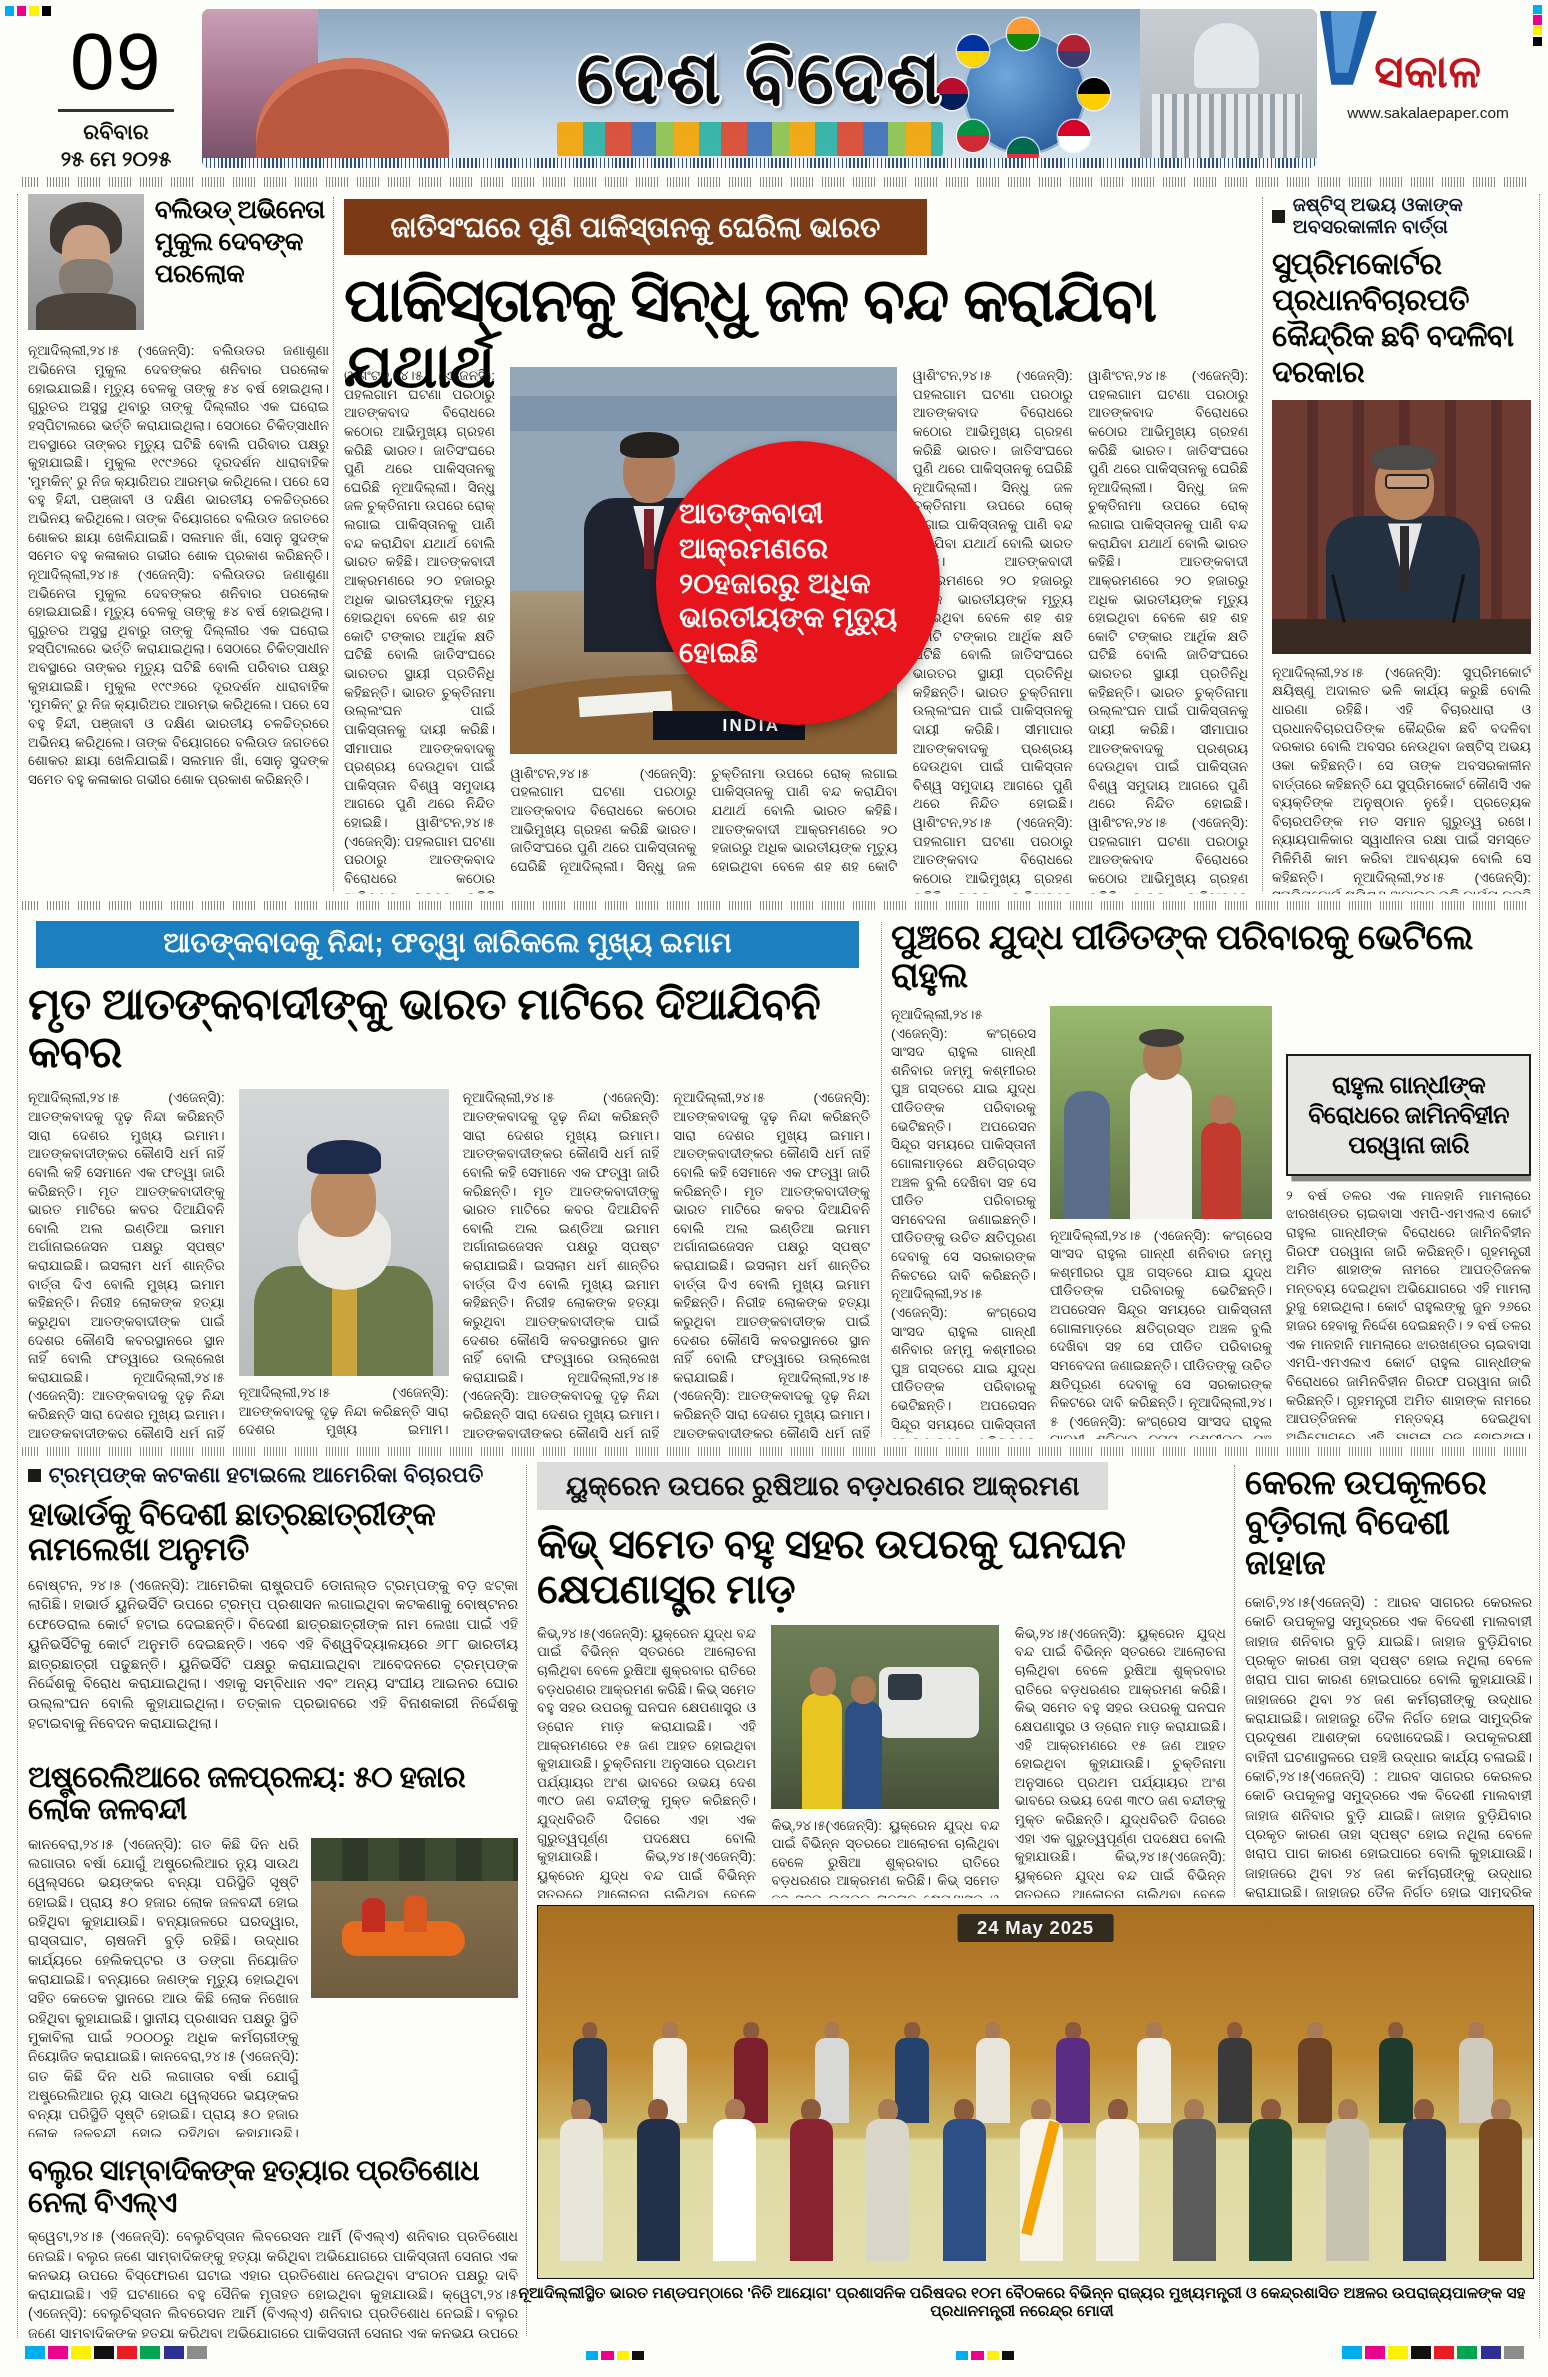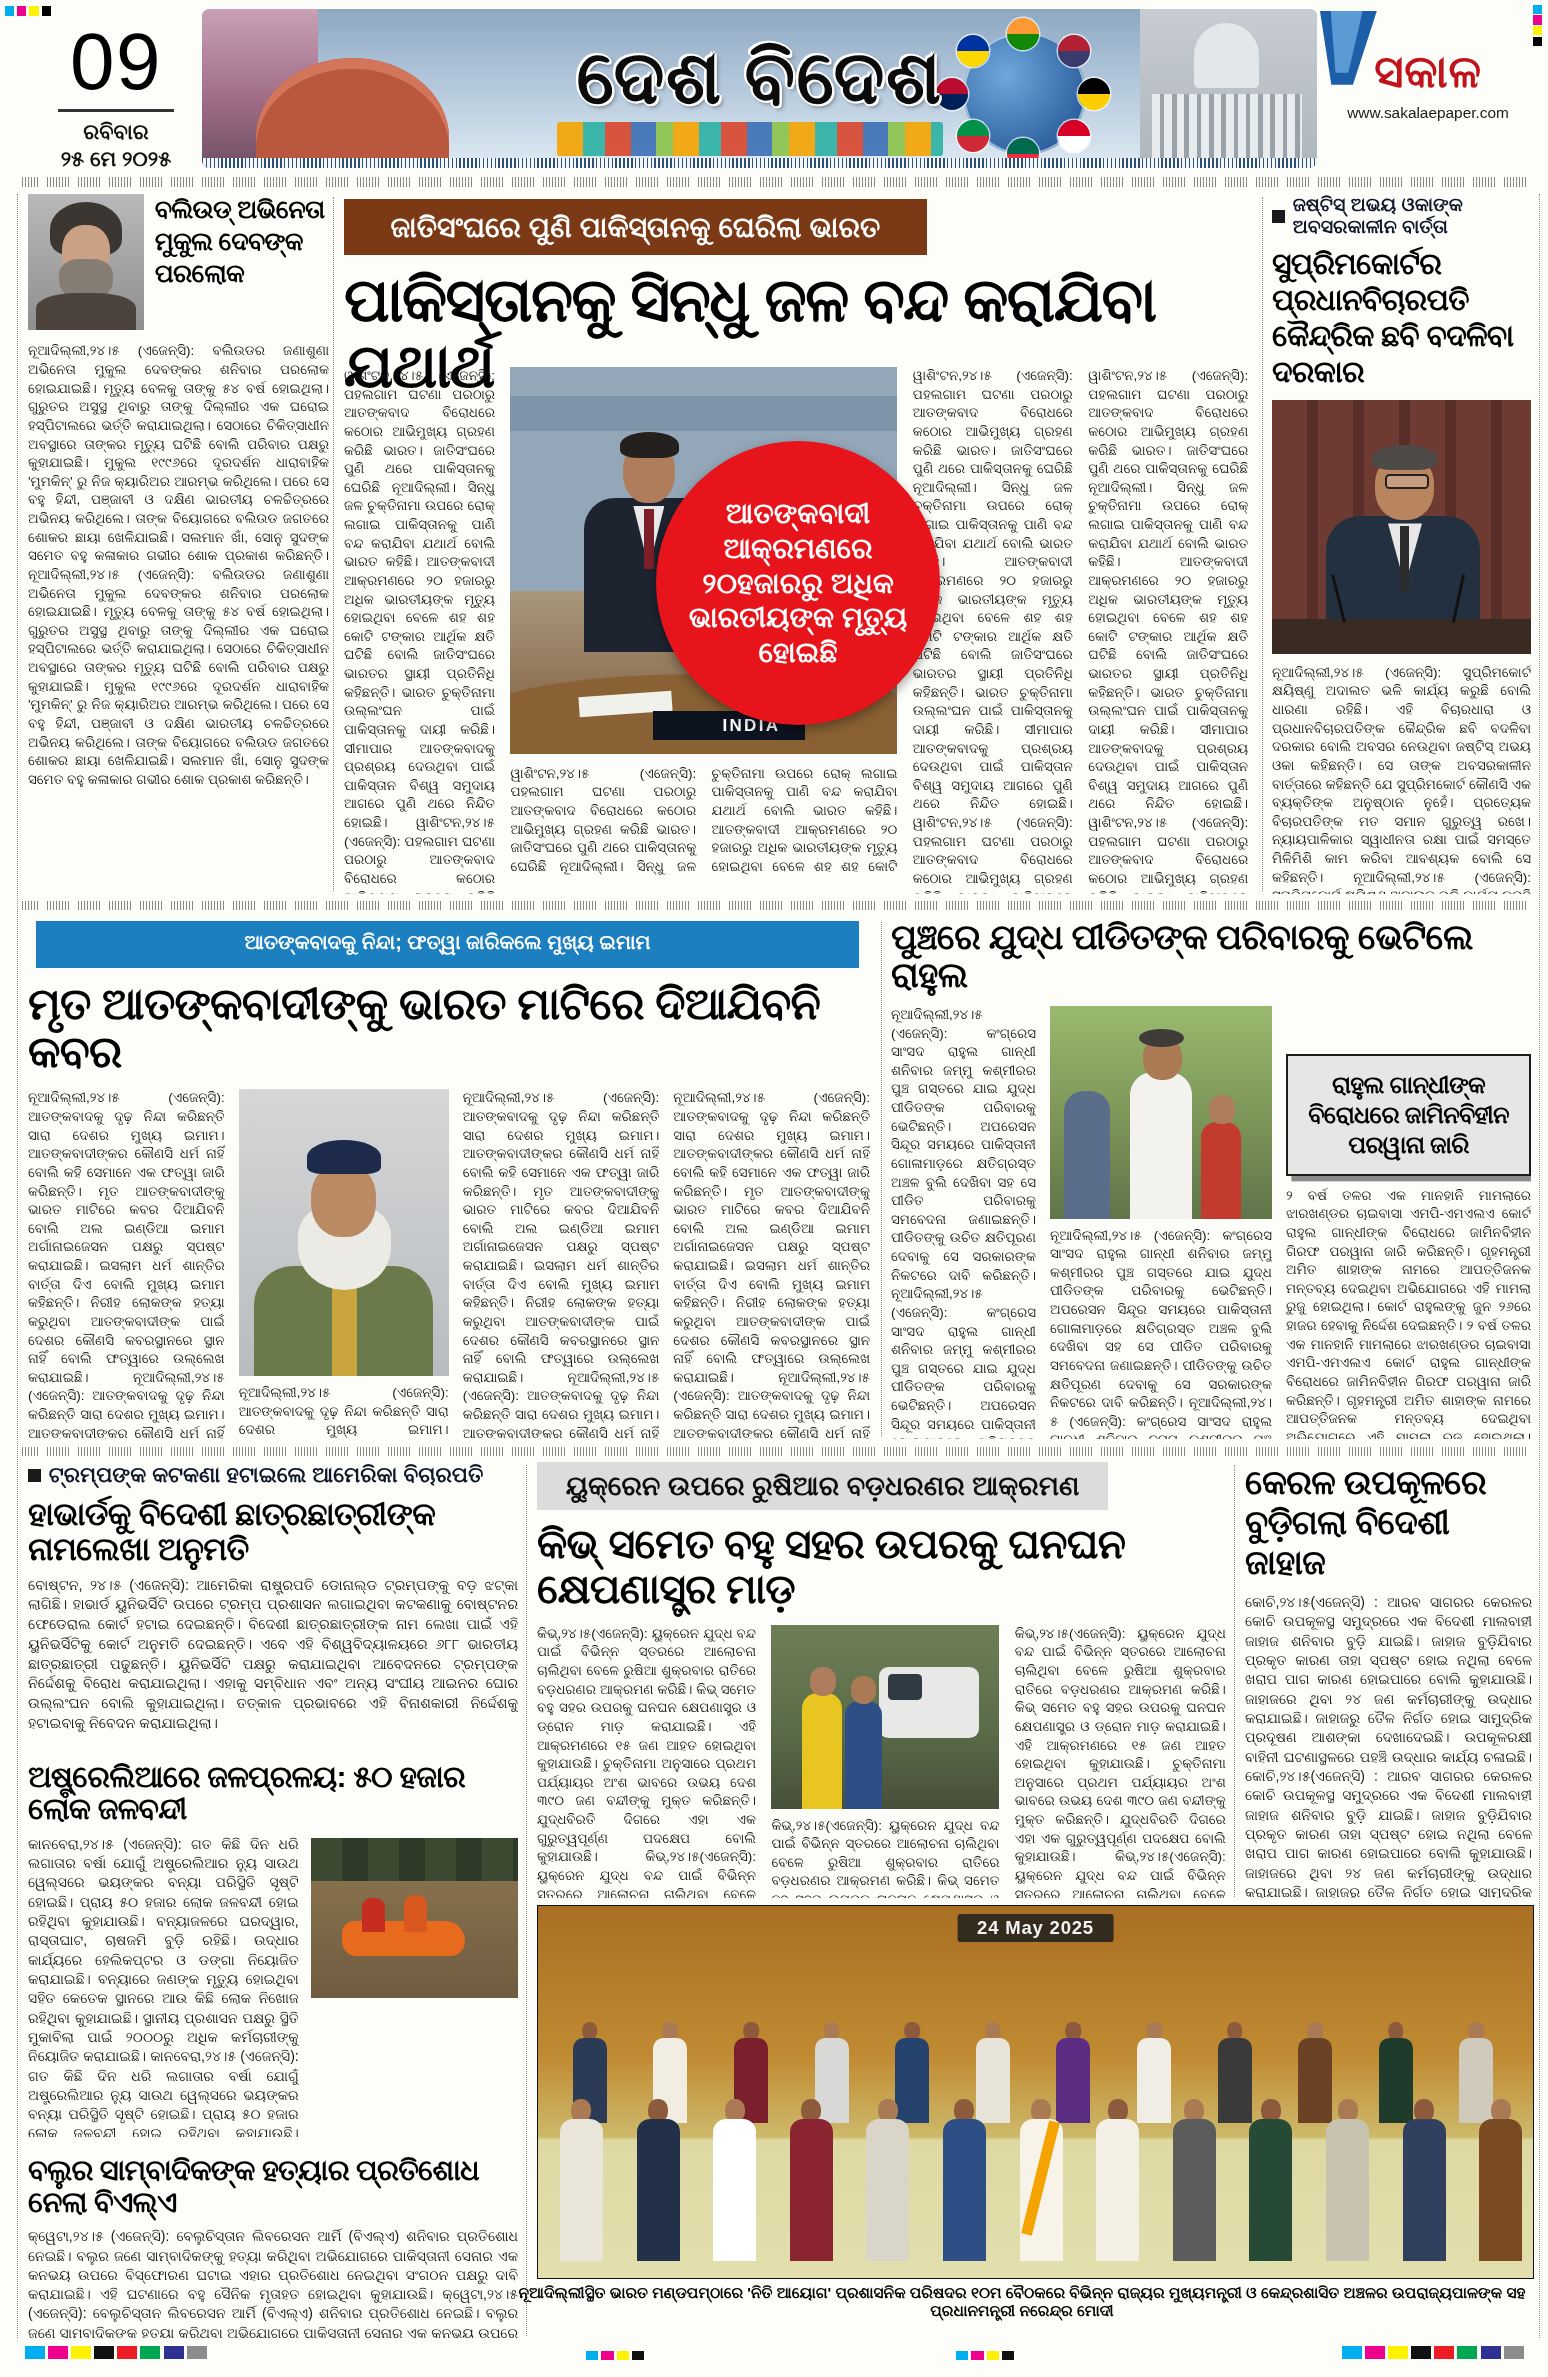--- a/index.html
+++ b/index.html
@@ -25,21 +25,21 @@
   .headline{font-weight:900;color:#000;line-height:1.08;letter-spacing:-0.8px;}
   .body-text{font-size:13.5px;line-height:1.38;text-align:justify;color:#141414;overflow:hidden;}
   .cols2{column-count:2;column-gap:15.4px;}
   .dot-v{width:0;border-left:1.5px dotted #8a8a8a;}
   .graybox{background:#e6e6e4;border:2.3px solid #1c1c1c;box-shadow:5.4px 5.4px 0 rgba(0,0,0,.45);}
   
   .photo{position:relative;overflow:hidden;background:#9a9a9a;}
   .cap-date{position:absolute;top:7.7px;left:50%;transform:translateX(-50%);background:rgba(30,30,30,.85);color:#f2f2f2;
      font-size:18.5px;font-weight:bold;padding:3.1px 20px;border-radius:3.1px;letter-spacing:0.8px;}
   .red-circle{position:absolute;border-radius:50%;background:#e8141c;display:flex;align-items:center;justify-content:center;
-     text-align:center;color:#fff;font-weight:900;box-shadow:0 4.6px 10.8px rgba(0,0,0,.35);}
+     text-align:left;color:#fff;font-weight:900;box-shadow:0 4.6px 10.8px rgba(0,0,0,.35);}
   .placard{position:absolute;background:#0e1320;color:#fff;font-weight:bold;text-align:center;letter-spacing:2.3px;padding-left:44px;}
   .caption{font-weight:bold;text-align:center;color:#000;}
   .chip{display:inline-block;margin-right:3.1px;}
 </style>
 </head>
 <body>
 
 <div class="page">
 
   <div class="abs" style="left:4.6px;top:4.6px;">
@@ -158,21 +158,21 @@
       <div class="abs" style="left:0;bottom:0;width:259px;height:35px;background:#3a2b22;"></div>
       <div class="abs" style="left:65px;bottom:31px;width:3.1px;height:49px;background:#111;transform:rotate(-14deg);"></div>
       <div class="abs" style="left:185px;bottom:31px;width:3.1px;height:49px;background:#111;transform:rotate(12deg);"></div>
     </div>
     <div class="body-text" style="height:302px;margin-top:9.3px;">ନୂଆଦିଲ୍ଲୀ,୨୪।୫ (ଏଜେନ୍ସି): ସୁପ୍ରିମକୋର୍ଟ କ୍ଷୟିଷ୍ଣୁ ଅଦାଲତ ଭଳି କାର୍ଯ୍ୟ କରୁଛି ବୋଲି ଧାରଣା ରହିଛି। ଏହି ବିଚାରଧାରା ଓ ପ୍ରଧାନବିଚାରପତିଙ୍କ କୈନ୍ଦ୍ରିକ ଛବି ବଦଳିବା ଦରକାର ବୋଲି ଅବସର ନେଉଥିବା ଜଷ୍ଟିସ୍ ଅଭୟ ଓକା କହିଛନ୍ତି। ସେ ତାଙ୍କ ଅବସରକାଳୀନ ବାର୍ତ୍ତାରେ କହିଛନ୍ତି ଯେ ସୁପ୍ରିମକୋର୍ଟ କୌଣସି ଏକ ବ୍ୟକ୍ତିଙ୍କ ଅନୁଷ୍ଠାନ ନୁହେଁ। ପ୍ରତ୍ୟେକ ବିଚାରପତିଙ୍କ ମତ ସମାନ ଗୁରୁତ୍ୱ ରଖେ। ନ୍ୟାୟପାଳିକାର ସ୍ୱାଧୀନତା ରକ୍ଷା ପାଇଁ ସମସ୍ତେ ମିଳିମିଶି କାମ କରିବା ଆବଶ୍ୟକ ବୋଲି ସେ କହିଛନ୍ତି। ନୂଆଦିଲ୍ଲୀ,୨୪।୫ (ଏଜେନ୍ସି): ସୁପ୍ରିମକୋର୍ଟ କ୍ଷୟିଷ୍ଣୁ ଅଦାଲତ ଭଳି କାର୍ଯ୍ୟ କରୁଛି ବୋଲି ଧାରଣା ରହିଛି। ଏହି ବିଚାରଧାରା ଓ ପ୍ରଧାନବିଚାରପତିଙ୍କ କୈନ୍ଦ୍ରିକ ଛବି ବଦଳିବା ଦରକାର ବୋଲି ଅବସର ନେଉଥିବା ଜଷ୍ଟିସ୍ ଅଭୟ ଓକା କହିଛନ୍ତି। ସେ ତାଙ୍କ ଅବସରକାଳୀନ ବାର୍ତ୍ତାରେ କହିଛନ୍ତି ଯେ ସୁପ୍ରିମକୋର୍ଟ କୌଣସି ଏକ ବ୍ୟକ୍ତିଙ୍କ ଅନୁଷ୍ଠାନ ନୁହେଁ। ପ୍ରତ୍ୟେକ ବିଚାରପତିଙ୍କ ମତ ସମାନ ଗୁରୁତ୍ୱ ରଖେ। ନ୍ୟାୟପାଳିକାର ସ୍ୱାଧୀନତା ରକ୍ଷା ପାଇଁ ସମସ୍ତେ ମିଳିମିଶି କାମ କରିବା ଆବଶ୍ୟକ ବୋଲି ସେ କହିଛନ୍ତି।</div>
   </div>
 
   <div class="abs stripe" style="left:21.6px;top:901px;width:1505px;height:9.3px;"></div>
 
   <div class="abs" style="left:28px;top:918px;width:842px;height:521px;overflow:hidden;">
-    <div class="kicker" style="margin:3.1px 10.8px 0 7.7px;height:47px;line-height:43px;font-size:20px;background:#1b7fc0;">ଆତଙ୍କବାଦକୁ ନିନ୍ଦା; ଫତ୍ୱା ଜାରିକଲେ ମୁଖ୍ୟ ଇମାମ</div>
+    <div class="kicker" style="margin:3.1px 10.8px 0 7.7px;height:47px;line-height:43px;font-size:28px;background:#1b7fc0;">ଆତଙ୍କବାଦକୁ ନିନ୍ଦା; ଫତ୍ୱା ଜାରିକଲେ ମୁଖ୍ୟ ଇମାମ</div>
     <div class="headline" style="font-size:44px;margin-top:12.3px;letter-spacing:-0.8px;">ମୃତ ଆତଙ୍କବାଦୀଙ୍କୁ ଭାରତ ମାଟିରେ ଦିଆଯିବନି କବର</div>
     <div style="display:flex;gap:14px;margin-top:14px;height:401px;">
       <div class="body-text" style="width:197px;height:401px;">ନୂଆଦିଲ୍ଲୀ,୨୪।୫ (ଏଜେନ୍ସି): ଆତଙ୍କବାଦକୁ ଦୃଢ଼ ନିନ୍ଦା କରିଛନ୍ତି ସାରା ଦେଶର ମୁଖ୍ୟ ଇମାମ। ଆତଙ୍କବାଦୀଙ୍କର କୌଣସି ଧର୍ମ ନାହିଁ ବୋଲି କହି ସେମାନେ ଏକ ଫତ୍ୱା ଜାରି କରିଛନ୍ତି। ମୃତ ଆତଙ୍କବାଦୀଙ୍କୁ ଭାରତ ମାଟିରେ କବର ଦିଆଯିବନି ବୋଲି ଅଲ ଇଣ୍ଡିଆ ଇମାମ ଅର୍ଗାନାଇଜେସନ ପକ୍ଷରୁ ସ୍ପଷ୍ଟ କରାଯାଇଛି। ଇସଲାମ ଧର୍ମ ଶାନ୍ତିର ବାର୍ତ୍ତା ଦିଏ ବୋଲି ମୁଖ୍ୟ ଇମାମ କହିଛନ୍ତି। ନିରୀହ ଲୋକଙ୍କ ହତ୍ୟା କରୁଥିବା ଆତଙ୍କବାଦୀଙ୍କ ପାଇଁ ଦେଶର କୌଣସି କବରସ୍ଥାନରେ ସ୍ଥାନ ନାହିଁ ବୋଲି ଫତ୍ୱାରେ ଉଲ୍ଲେଖ କରାଯାଇଛି। ନୂଆଦିଲ୍ଲୀ,୨୪।୫ (ଏଜେନ୍ସି): ଆତଙ୍କବାଦକୁ ଦୃଢ଼ ନିନ୍ଦା କରିଛନ୍ତି ସାରା ଦେଶର ମୁଖ୍ୟ ଇମାମ। ଆତଙ୍କବାଦୀଙ୍କର କୌଣସି ଧର୍ମ ନାହିଁ ବୋଲି କହି ସେମାନେ ଏକ ଫତ୍ୱା ଜାରି କରିଛନ୍ତି। ମୃତ ଆତଙ୍କବାଦୀଙ୍କୁ ଭାରତ ମାଟିରେ କବର ଦିଆଯିବନି ବୋଲି ଅଲ ଇଣ୍ଡିଆ ଇମାମ ଅର୍ଗାନାଇଜେସନ ପକ୍ଷରୁ ସ୍ପଷ୍ଟ କରାଯାଇଛି। ଇସଲାମ ଧର୍ମ ଶାନ୍ତିର ବାର୍ତ୍ତା ଦିଏ ବୋଲି ମୁଖ୍ୟ ଇମାମ କହିଛନ୍ତି। ନିରୀହ ଲୋକଙ୍କ ହତ୍ୟା କରୁଥିବା ଆତଙ୍କବାଦୀଙ୍କ ପାଇଁ ଦେଶର କୌଣସି କବରସ୍ଥାନରେ ସ୍ଥାନ ନାହିଁ ବୋଲି ଫତ୍ୱାରେ ଉଲ୍ଲେଖ କରାଯାଇଛି।</div>
       <div style="width:210px;">
         <div class="photo" style="width:210px;height:287px;background:linear-gradient(180deg,#d4d6d8,#b9bcbe);">
           <div class="abs" style="left:15.4px;top:177px;width:179px;height:110px;background:#6b7a4a;border-radius:39px 39px 0 0;"></div>
           <div class="abs" style="left:93px;top:185px;width:25px;height:102px;background:#caa43c;"></div>
           <div class="abs" style="left:59px;top:116px;width:93px;height:85px;background:#eceae4;border-radius:40% 40% 55% 55%;"></div>
           <div class="abs" style="left:72px;top:74px;width:65px;height:74px;background:#b98a63;border-radius:45%;"></div>
           <div class="abs" style="left:68px;top:51px;width:74px;height:34px;background:#1d2a4a;border-radius:50% 50% 20% 20%;"></div>

